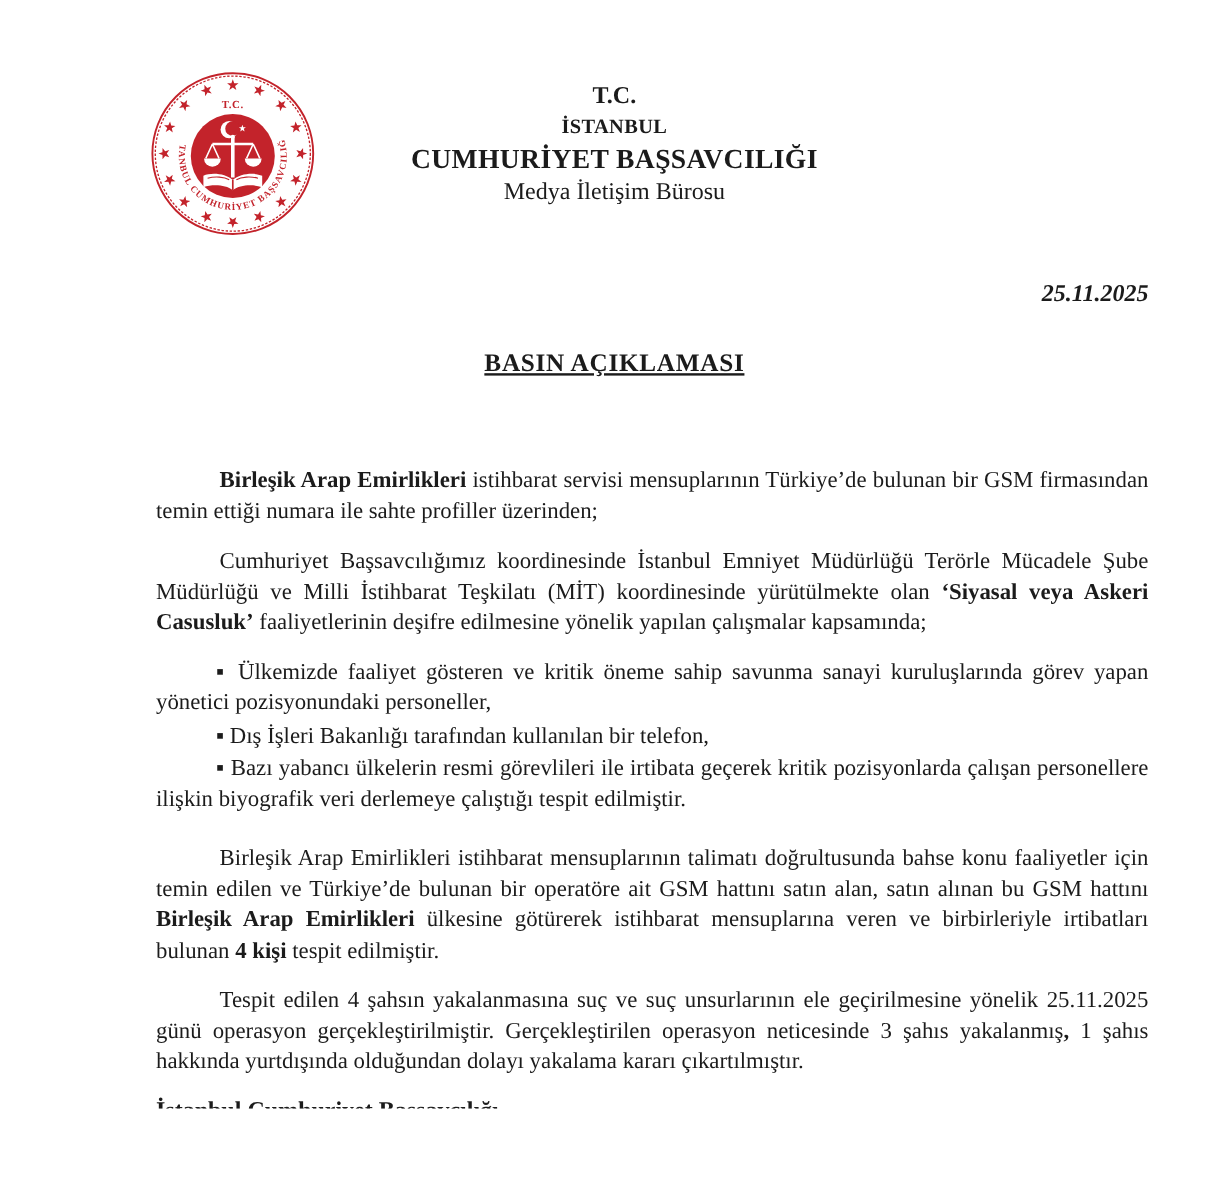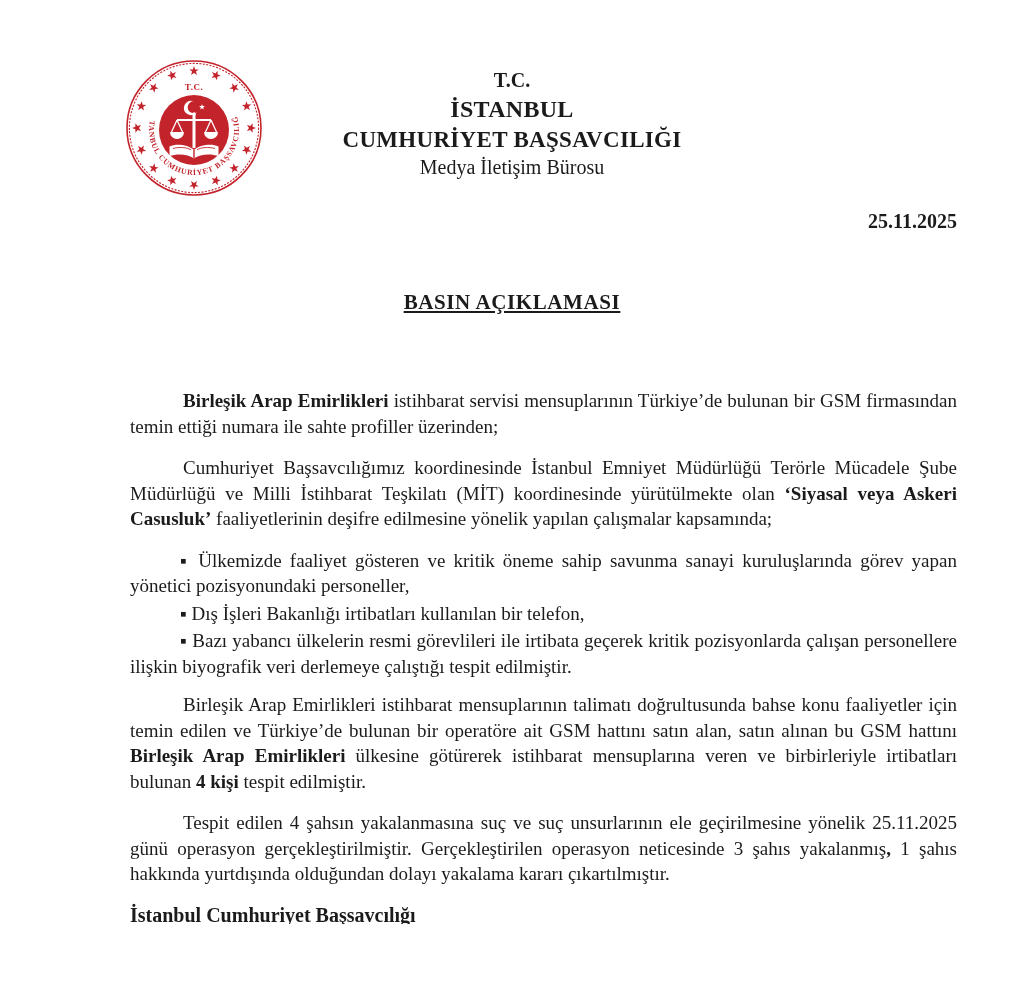--- a/index.html
+++ b/index.html
@@ -15,32 +15,32 @@
   
   .seal{position:absolute;left:124px;top:58px;width:140px;height:140px;}
   .seal svg{display:block;width:140px;height:140px;}
   .seal .red-stroke{stroke:#c3232b;fill:none;}
   .seal .red-fill{fill:#c3232b;}
   .seal .ring-label{fill:#c3232b;font-family:"Liberation Serif",serif;font-weight:bold;font-size:7.6px;letter-spacing:.9px;}
   .seal .tc-label{fill:#c3232b;font-family:"Liberation Serif",serif;font-weight:bold;font-size:9px;letter-spacing:.5px;text-anchor:middle;}
   
   .header-block{position:absolute;top:70px;left:0;width:100%;text-align:center;line-height:1;}
   .header-line1{font-size:20px;font-weight:bold;margin:0 0 7px;}
-  .header-line2{font-size:24px;font-weight:bold;margin:0 0 7px;letter-spacing:.3px;}
+  .header-line2{font-size:17px;font-weight:bold;margin:0 0 7px;letter-spacing:.3px;}
   .header-line3{font-size:23px;font-weight:bold;margin:0 0 6px;letter-spacing:.3px;}
   .header-line4{font-size:20px;font-weight:normal;margin:0;}
   
-  .date-row{position:absolute;top:210px;right:67px;font-size:20px;font-weight:bold;}
+  .date-row{position:absolute;top:234px;right:67px;font-size:20px;font-weight:bold;font-style:italic;}
   .doc-title{position:absolute;top:290px;left:0;width:100%;text-align:center;font-size:21px;font-weight:bold;letter-spacing:.6px;text-decoration:underline;}
   
   .content{position:absolute;top:388px;left:130px;width:827px;font-size:19px;line-height:25.5px;}
   .content p{margin:0;}
   .content .para{margin-bottom:16px;text-indent:53px;text-align:justify;}
   .content .bullet{margin-bottom:2px;text-indent:50px;text-align:justify;}
-  .content .bullet-last{margin-bottom:13px;text-indent:50px;text-align:justify;}
+  .content .bullet-last{margin-bottom:24px;text-indent:50px;text-align:justify;}
   .content b{font-weight:bold;}
   .signature{margin-top:14px;text-align:left;font-weight:bold;font-size:20px;}
 </style>
 </head>
 <body>
 
 <div class="page">
 
   <div class="seal">
     <svg viewBox="0 0 140 140" xmlns="http://www.w3.org/2000/svg">
@@ -112,21 +112,21 @@
 
   <div class="date-row">25.11.2025</div>
 
   <div class="doc-title">BASIN AÇIKLAMASI</div>
 
   <div class="content">
     <div>
         <p class="para"><b>Birleşik Arap Emirlikleri</b><span> istihbarat servisi mensuplarının Türkiye’de bulunan bir GSM firmasından temin ettiği numara ile sahte profiller üzerinden;</span></p>
         <p class="para"><span>Cumhuriyet Başsavcılığımız koordinesinde İstanbul Emniyet Müdürlüğü Terörle Mücadele Şube Müdürlüğü ve Milli İstihbarat Teşkilatı (MİT) koordinesinde yürütülmekte olan </span><b>‘Siyasal veya Askeri Casusluk’</b><span> faaliyetlerinin deşifre edilmesine yönelik yapılan çalışmalar kapsamında;</span></p>
         <p class="bullet"><span>▪ Ülkemizde faaliyet gösteren ve kritik öneme sahip savunma sanayi kuruluşlarında görev yapan yönetici pozisyonundaki personeller,</span></p>
-        <p class="bullet"><span>▪ Dış İşleri Bakanlığı irtibatları kullanılan bir telefon,</span></p>
+        <p class="bullet"><span>▪ Dış İşleri Bakanlığı tarafından kullanılan bir telefon,</span></p>
         <p class="bullet-last"><span>▪ Bazı yabancı ülkelerin resmi görevlileri ile irtibata geçerek kritik pozisyonlarda çalışan personellere ilişkin biyografik veri derlemeye çalıştığı tespit edilmiştir.</span></p>
         <p class="para"><span>Birleşik Arap Emirlikleri istihbarat mensuplarının talimatı doğrultusunda bahse konu faaliyetler için temin edilen ve Türkiye’de bulunan bir operatöre ait GSM hattını satın alan, satın alınan bu GSM hattını </span><b>Birleşik Arap Emirlikleri</b><span> ülkesine götürerek istihbarat mensuplarına veren ve birbirleriyle irtibatları bulunan </span><b>4 kişi</b><span> tespit edilmiştir.</span></p>
         <p class="para"><span>Tespit edilen 4 şahsın yakalanmasına suç ve suç unsurlarının ele geçirilmesine yönelik 25.11.2025 günü operasyon gerçekleştirilmiştir. Gerçekleştirilen operasyon neticesinde 3 şahıs yakalanmış</span><b>,</b><span> 1 şahıs hakkında yurtdışında olduğundan dolayı yakalama kararı çıkartılmıştır.</span></p>
       </div>
     <div class="signature">İstanbul Cumhuriyet Başsavcılığı</div>
   </div>
 
 </div>
 
 </body></html>

